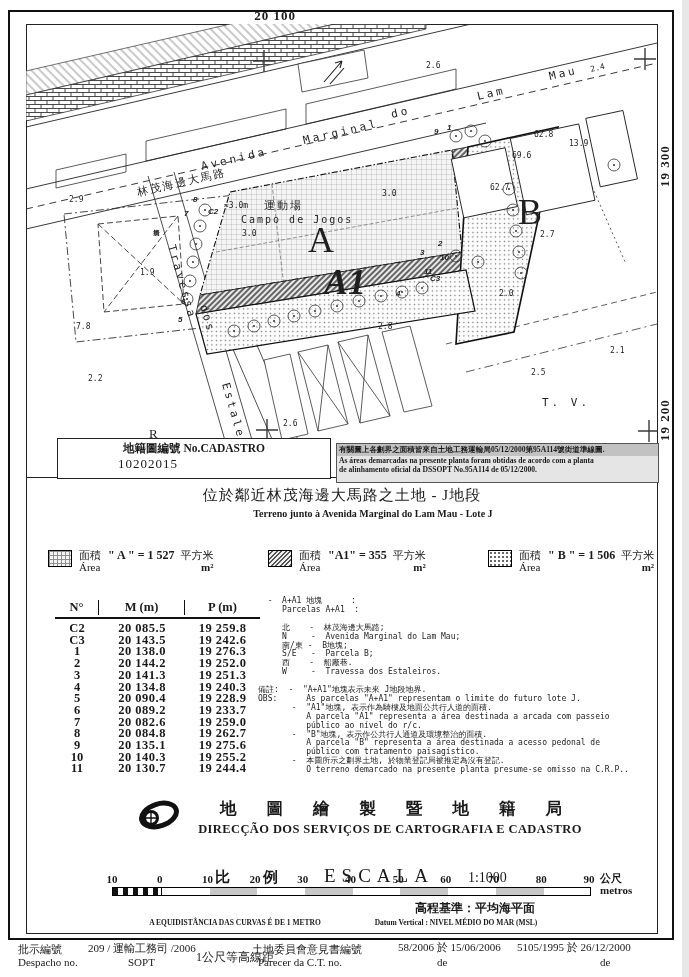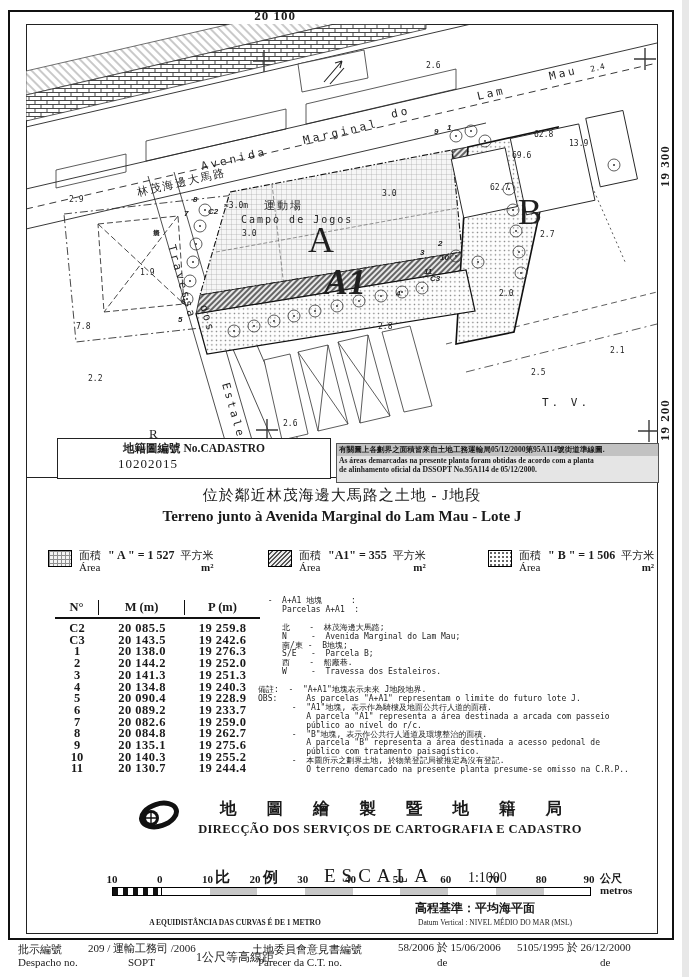--- a/index.html
+++ b/index.html
@@ -23,21 +23,21 @@
       text-align:center;}
   #cadastro-box .l1{font-size:11.5px;font-weight:bold;margin-top:2px;}
   #cadastro-box .l2{font-size:13px;letter-spacing:1px;width:180px;}
   
   #note-box{left:336px;top:443px;width:321px;height:38px;background:#e5e5e5;border:1px solid #555;
       font-size:7.6px;line-height:1.28;}
   #note-box .nl1{background:#c2c2c2;font-weight:bold;padding:1px 2px;white-space:nowrap;}
   #note-box .nl2,#note-box .nl3{font-weight:bold;padding:0 2px;white-space:nowrap;}
   
   #title-cn{left:26px;top:486px;width:632px;text-align:center;font-size:15px;letter-spacing:1px;}
-  #title-pt{left:26px;top:508px;width:632px;text-align:center;font-size:15px;font-weight:bold;}
+  #title-pt{left:26px;top:508px;width:632px;text-align:center;font-size:10px;font-weight:bold;padding-left:31px;}
   
   .leg{display:grid;grid-template-columns:auto auto auto;column-gap:7px;align-items:start;
        font-size:11px;line-height:12px;}
   .leg .sw{width:22px;height:15px;border:1px solid #000;grid-row:span 2;margin-top:1px;}
   .sw-grid{background-image:linear-gradient(#8f8f8f .7px,transparent .7px),
            linear-gradient(90deg,#8f8f8f .7px,transparent .7px);background-size:4px 4px;background-color:#f4f4f4;}
   .sw-hatch{background:repeating-linear-gradient(135deg,#eee 0 1.8px,#555 1.8px 3.2px);}
   .sw-dots{background-image:radial-gradient(#666 .8px,transparent .95px);background-size:4px 4px;background-color:#fff;}
   .leg .expr{font-weight:bold;font-size:12px;}
   .leg .unit{font-weight:bold;}
@@ -67,21 +67,21 @@
   #tick-row{left:100px;top:873px;width:501px;display:flex;justify-content:space-between;}
   #tick-row span{width:24px;text-align:center;font-size:11px;font-weight:bold;}
   #bar{left:112px;top:887px;width:477px;height:7px;border:1px solid #000;display:flex;}
   #bar .ext{width:48px;height:100%;background:repeating-linear-gradient(90deg,#111 0 5px,#fff 5px 10px);}
   #bar .main{flex:1;height:100%;background:repeating-linear-gradient(90deg,#fff 0 47.7px,#c7c7c7 47.7px 95.4px);
       border-left:1px solid #000;}
   #bar-unit{left:600px;top:872px;font-size:11px;font-weight:bold;line-height:12px;text-align:left;}
   #contour-cn{left:115px;top:949px;width:240px;text-align:center;font-size:12px;}
   #contour-pt{left:105px;top:918px;width:260px;text-align:center;font-size:7.5px;font-weight:bold;}
   #datum-cn{left:355px;top:900px;width:240px;text-align:center;font-size:12px;font-weight:bold;}
-  #datum-pt{left:370px;top:918px;width:250px;text-align:center;font-size:7.5px;font-weight:normal;}
+  #datum-pt{left:331px;top:918px;width:250px;text-align:center;font-size:7.5px;font-weight:bold;}
   
   .foot{font-size:11px;white-space:nowrap;}
   #f-despacho-cn{left:18px;top:942px;} #f-despacho-no{left:88px;top:941px;}
   #f-parecer-cn{left:252px;top:942px;} #f-parecer-no{left:398px;top:940px;}
   #f-old-no{left:517px;top:940px;}
   #f-despacho-pt{left:18px;top:956px;} #f-sopt{left:128px;top:956px;}
   #f-parecer-pt{left:258px;top:956px;} #f-de1{left:437px;top:956px;} #f-de2{left:600px;top:956px;}
   
   text{fill:#1f1f1f;}
   .street{font-family:"DejaVu Sans Mono",monospace;font-size:11px;letter-spacing:3px;}

